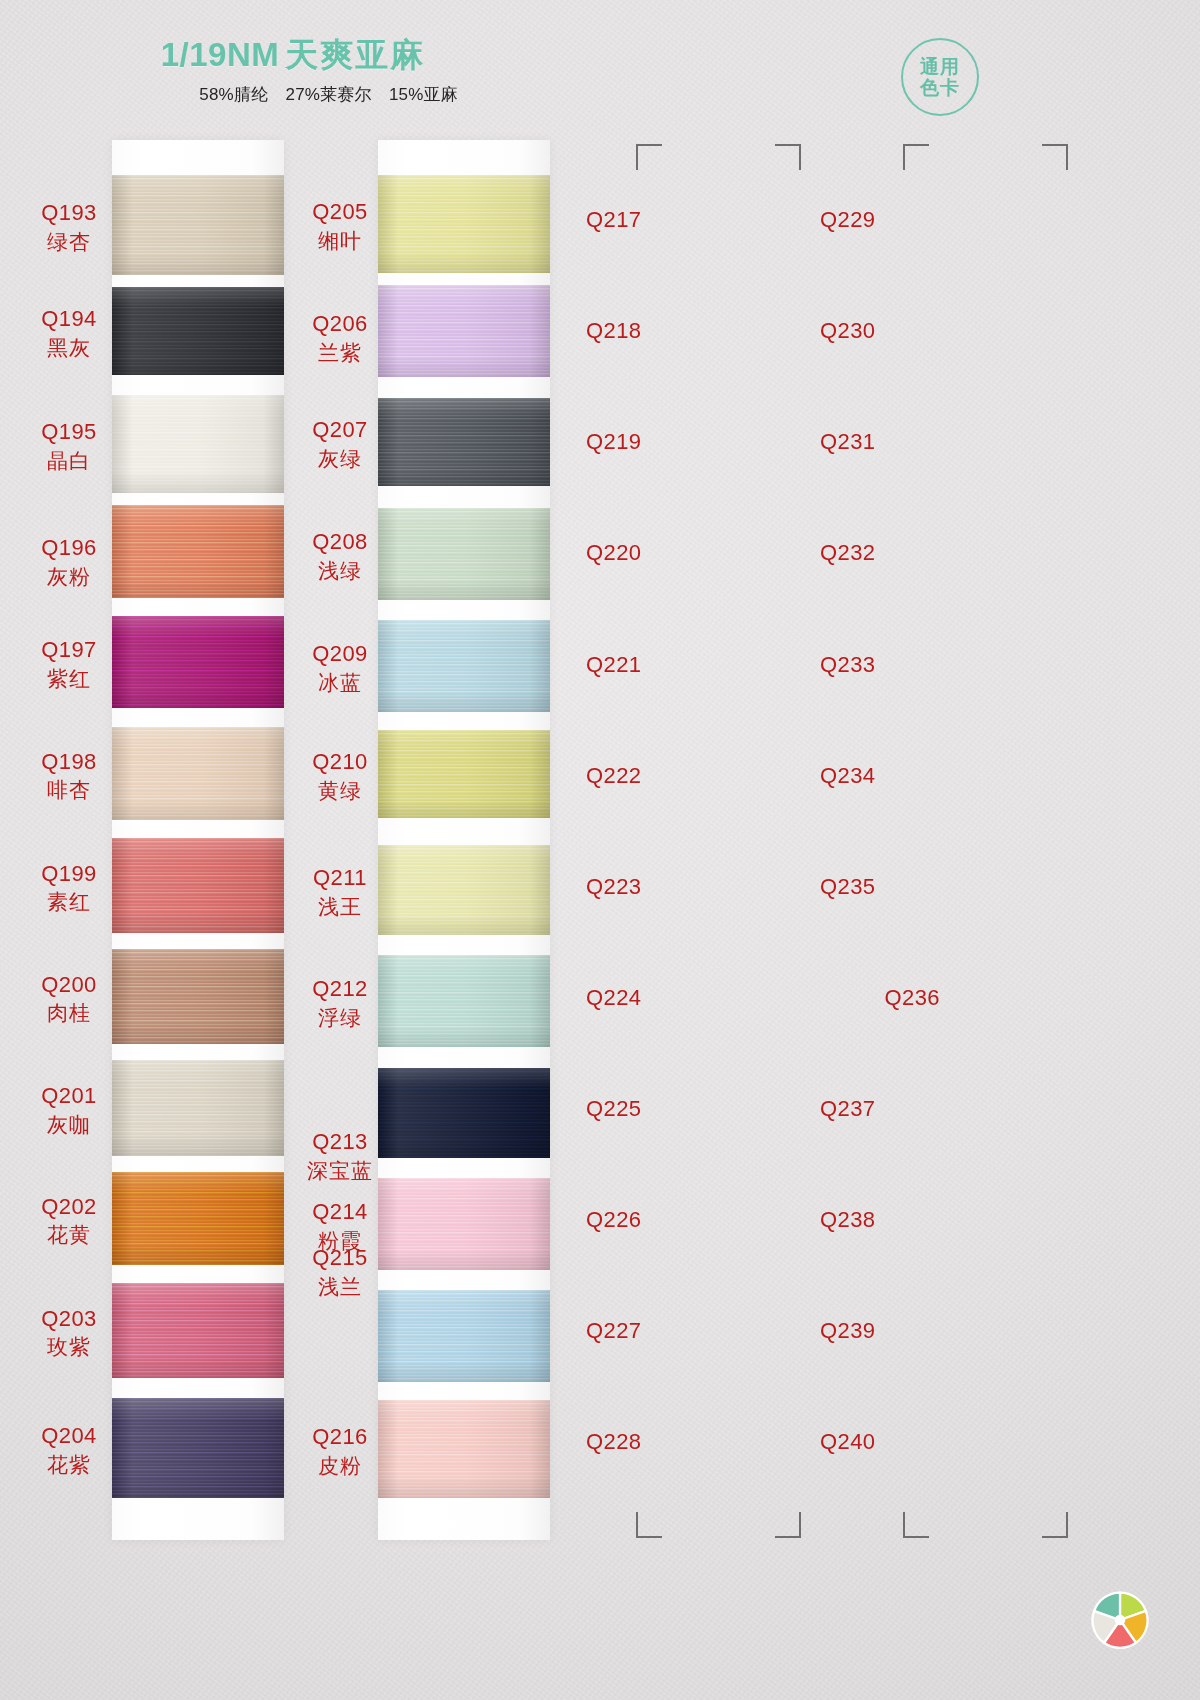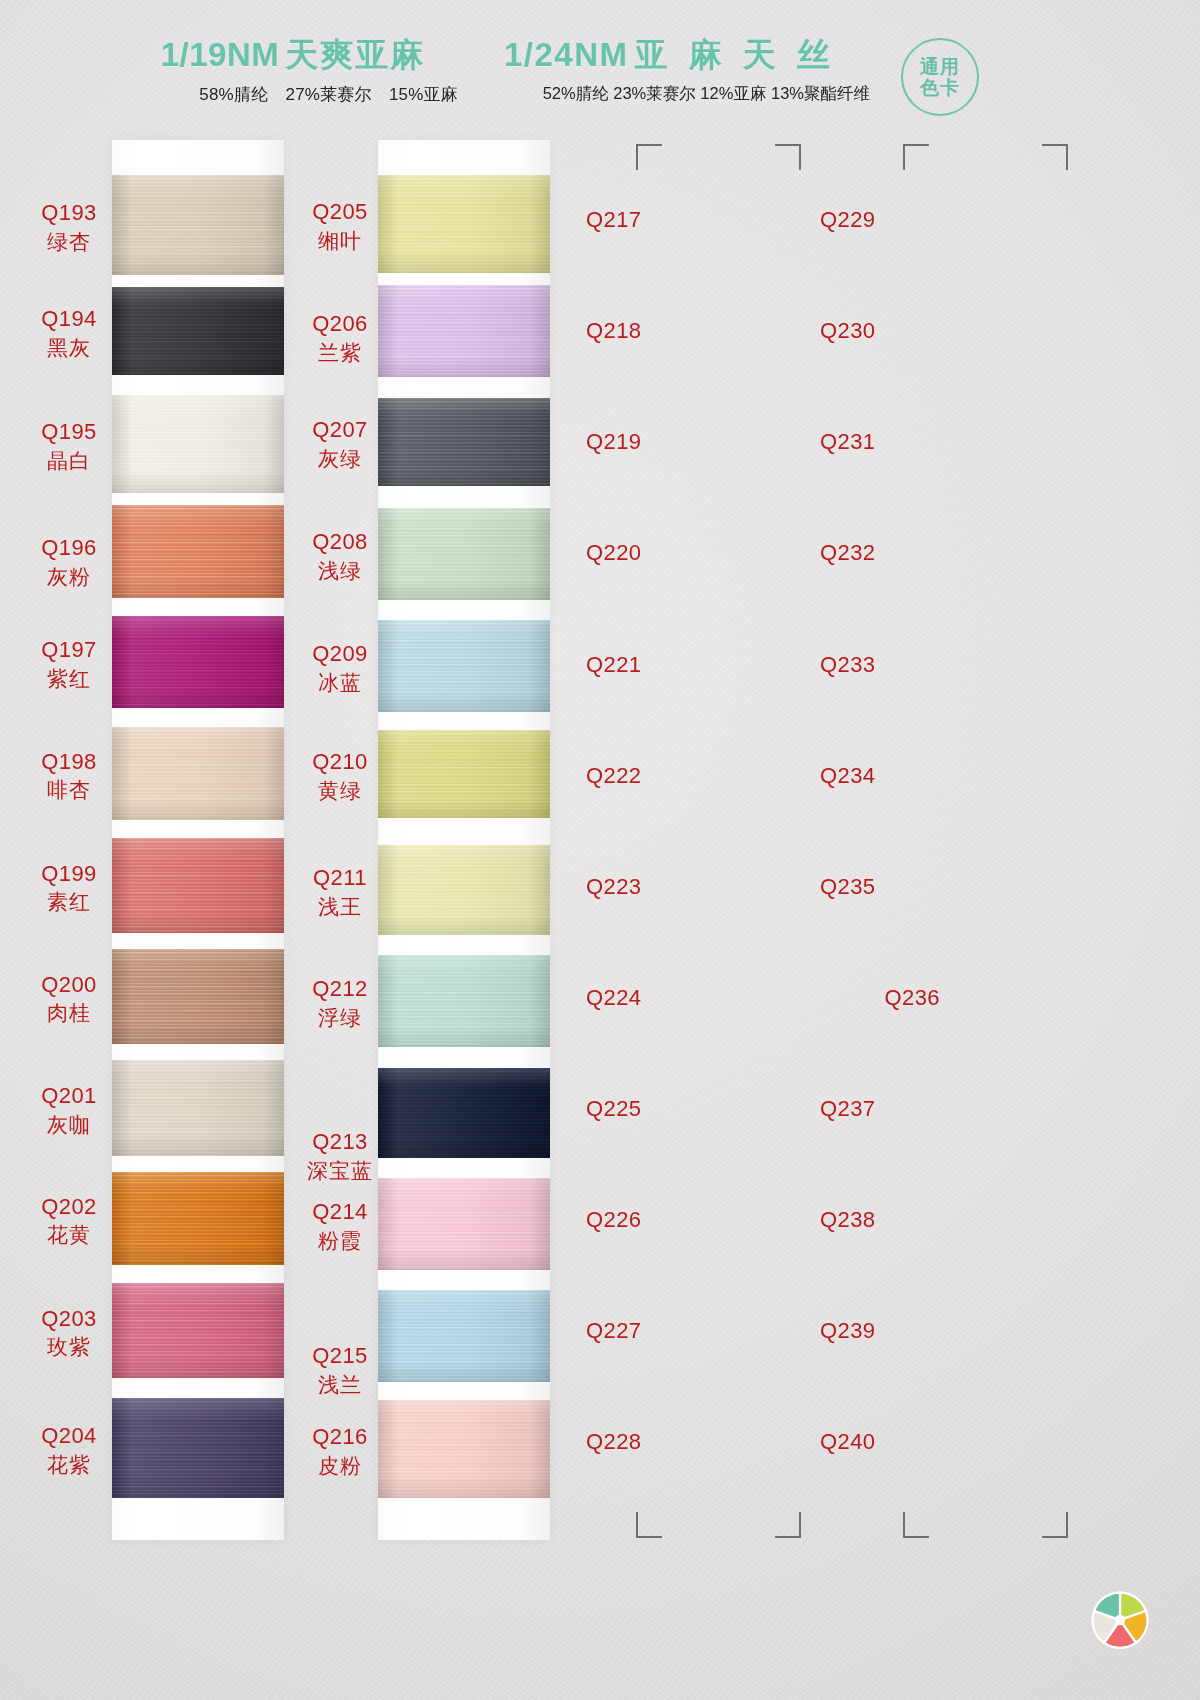--- a/index.html
+++ b/index.html
@@ -157,26 +157,20 @@
 
 <div id="header">
 
   <div class="hdr-block" id="hdr-a">
     <div class="hdr-title">
       <span>1/19NM</span><span class="cn">天爽亚麻</span>
     </div>
     <div class="hdr-sub">58%腈纶　27%莱赛尔　15%亚麻</div>
   </div>
 
-  <div class="hdr-block" id="hdr-b">
-    <div class="hdr-title">
-      <span>1/24NM</span><span class="cn">亚 麻 天 丝</span>
-    </div>
-    <div class="hdr-sub">52%腈纶 23%莱赛尔 12%亚麻 13%聚酯纤维</div>
-  </div>
 
   <div id="stamp">
     <span>通用</span>
     <span>色卡</span>
   </div>
 </div>
 
 <div class="strip" id="strip-1"></div>
 <div class="strip" id="strip-2"></div>
 
@@ -384,21 +378,21 @@
       <div class="name">浮绿</div>
     </div>
     <div class="label col-2-label" style="top: 1087px; margin-top: 41px;">
       <div class="code">Q213</div>
       <div class="name">深宝蓝</div>
     </div>
     <div class="label col-2-label" style="top: 1198px;">
       <div class="code">Q214</div>
       <div class="name">粉霞</div>
     </div>
-    <div class="label col-2-label" style="top: 1342px;">
+    <div class="label col-2-label" style="top: 1244px;">
       <div class="code">Q215</div>
       <div class="name">浅兰</div>
     </div>
     <div class="label col-2-label" style="top: 1423px;">
       <div class="code">Q216</div>
       <div class="name">皮粉</div>
     </div>
     <div class="label col-3-label" style="top: 206px;">
       <div class="code">Q217</div>
     </div>

